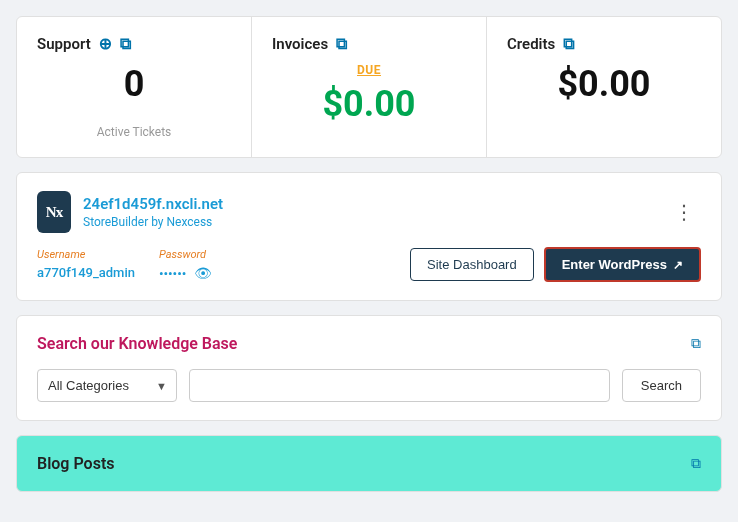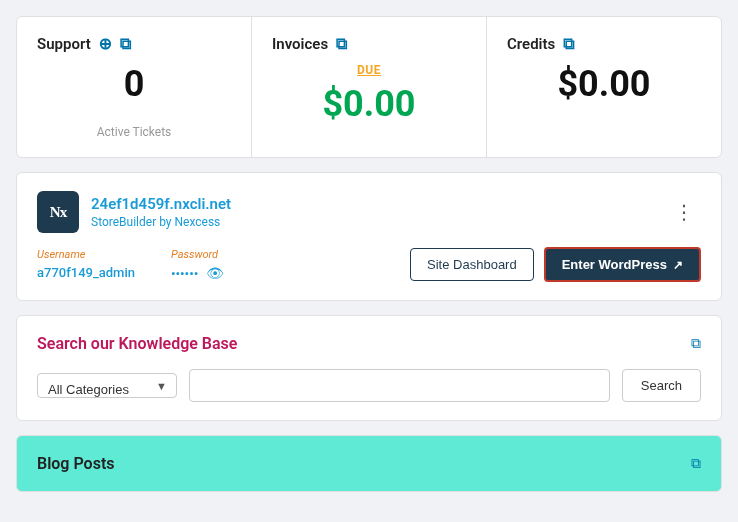--- a/index.html
+++ b/index.html
@@ -83,21 +83,21 @@
       align-items: center;
       justify-content: space-between;
       margin-bottom: 14px;
     }
     .site-header-left {
       display: flex;
       align-items: center;
       gap: 12px;
     }
     .site-logo {
-      width: 42px;
+      width: 34px;
       height: 42px;
       background: #1e3a4f;
       border-radius: 6px;
       display: flex;
       align-items: center;
       justify-content: center;
       color: #fff;
       font-size: 18px;
       font-weight: 900;
       letter-spacing: -1px;
@@ -127,21 +127,21 @@
       letter-spacing: 1px;
       line-height: 1;
     }
     .site-details {
       display: flex;
       align-items: center;
       justify-content: space-between;
     }
     .site-credentials {
       display: flex;
-      gap: 36px;
+      gap: 24px;
     }
     .cred-block {
       display: flex;
       flex-direction: column;
       gap: 4px;
     }
     .cred-label {
       font-size: 11px;
       color: #e67e22;
       font-style: italic;
@@ -216,21 +216,21 @@
       align-items: center;
     }
     .kb-select-wrap {
       position: relative;
       min-width: 140px;
     }
     .kb-select {
       appearance: none;
       border: 1px solid #ccc;
       border-radius: 4px;
-      padding: 8px 30px 0 10px;
+      padding: 8px 30px 8px 10px;
       font-size: 13px;
       color: #333;
       background: #fff;
       width: 140px;
       cursor: pointer;
     }
     .kb-select-arrow {
       position: absolute;
       right: 10px;
       top: 50%;

